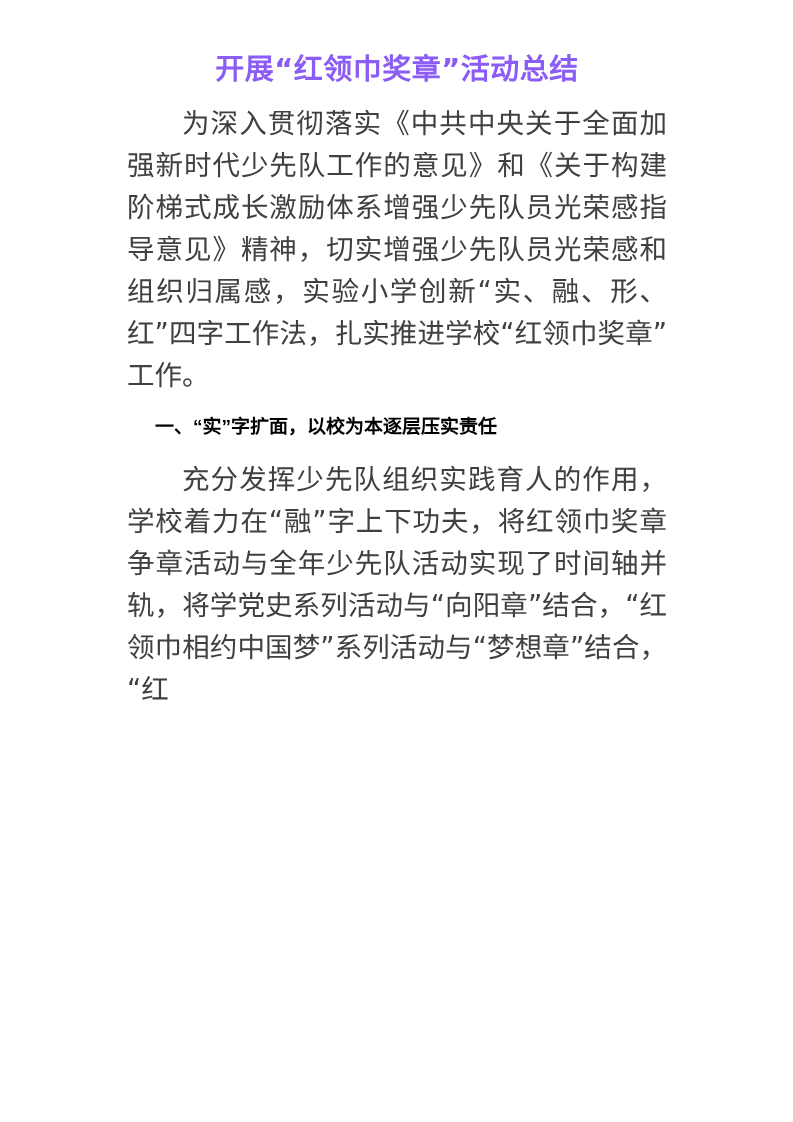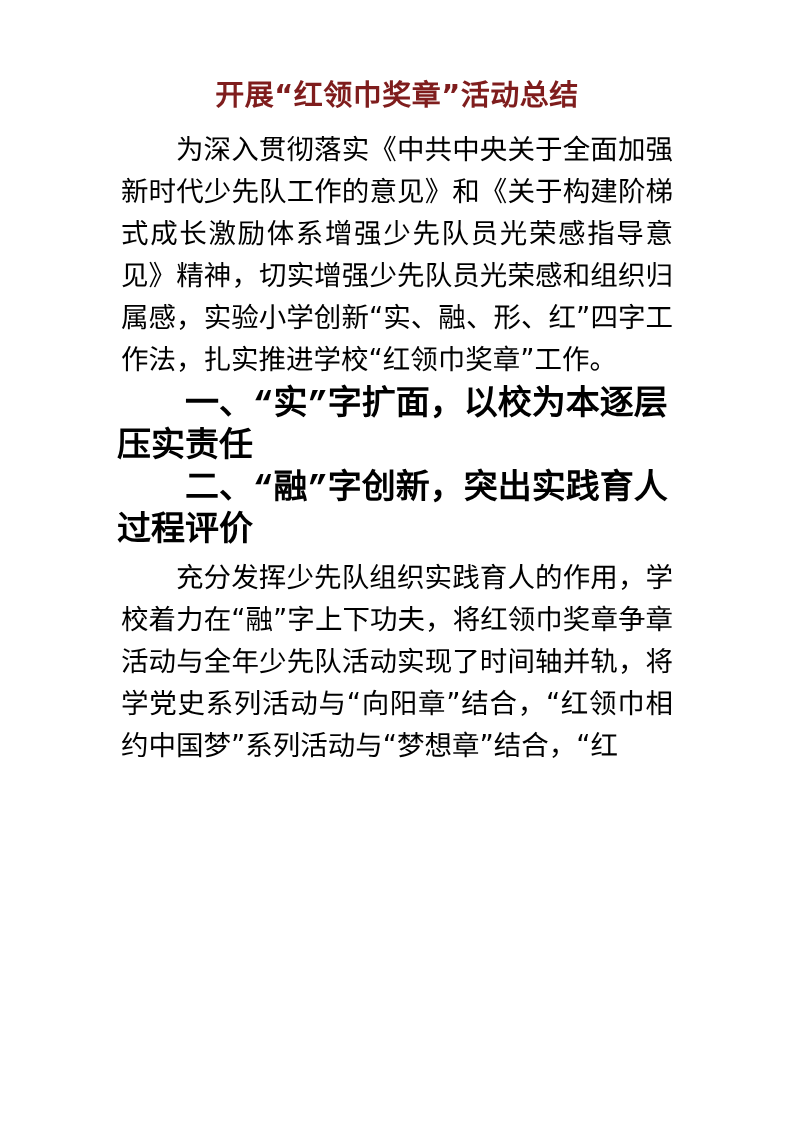--- a/index.html
+++ b/index.html
@@ -24,49 +24,49 @@
     left: 117px;
     top: 0;
     width: 560px;
   }
 
   .doc-title {
     font-family: "DejaVu Sans", "Liberation Sans", sans-serif;
     font-weight: bold;
     font-size: 29px;
     line-height: 42px;
-    color: #7f1d1d;
+    color: #8b5cf6;
     text-align: center;
     letter-spacing: 0.5px;
     margin: 0;
-    padding-top: 74px;
+    padding-top: 48px;
     white-space: nowrap;
   }
 
   .para {
     font-family: "DejaVu Sans", "Liberation Sans", sans-serif;
     font-size: 27.5px;
     line-height: 42px;
-    color: #000000;
+    color: #404040;
     text-align: justify;
     text-justify: inter-ideograph;
     text-indent: 2em;
-    margin: 4px;
+    margin: 10px;
     word-break: break-all;
     letter-spacing: 0px;
   }
 
   .para-first {
     margin-top: 12px;
   }
 
   .heading {
-    font-family: Liberation Mono, monospace;
+    font-family: Liberation Sans, sans-serif;
     font-weight: bold;
-    font-size: 34px;
+    font-size: 19px;
     line-height: 42px;
     color: #000000;
     text-indent: 2em;
     margin: 0;
     text-align: left;
     word-break: break-all;
   }
 </style>
 </head>
 <body>
@@ -75,18 +75,17 @@
   <div class="doc-body">
 
     <h1 class="doc-title">开展“红领巾奖章”活动总结</h1>
 
     <p class="para para-first">为深入贯彻落实《中共中央关于全面加强新时代少先队工作的意见》和《关于构建阶梯式成长激励体系增强少先队员光荣感指导意见》精神，切实增强少先队员光荣感和组织归属感，实验小学创新“实、融、形、红”四字工作法，扎实推进学校“红领巾奖章”工作。</p>
 
     <p class="heading">一、“实”字扩面，以校为本逐层压实责任</p>
 
 
 
-    <p class="heading">二、“融”字创新，突出实践育人过程评价</p>
 
     <p class="para">充分发挥少先队组织实践育人的作用，学校着力在“融”字上下功夫，将红领巾奖章争章活动与全年少先队活动实现了时间轴并轨，将学党史系列活动与“向阳章”结合，“红领巾相约中国梦”系列活动与“梦想章”结合，“红</p>
 
   </div>
 </div>
 
 </body></html>

